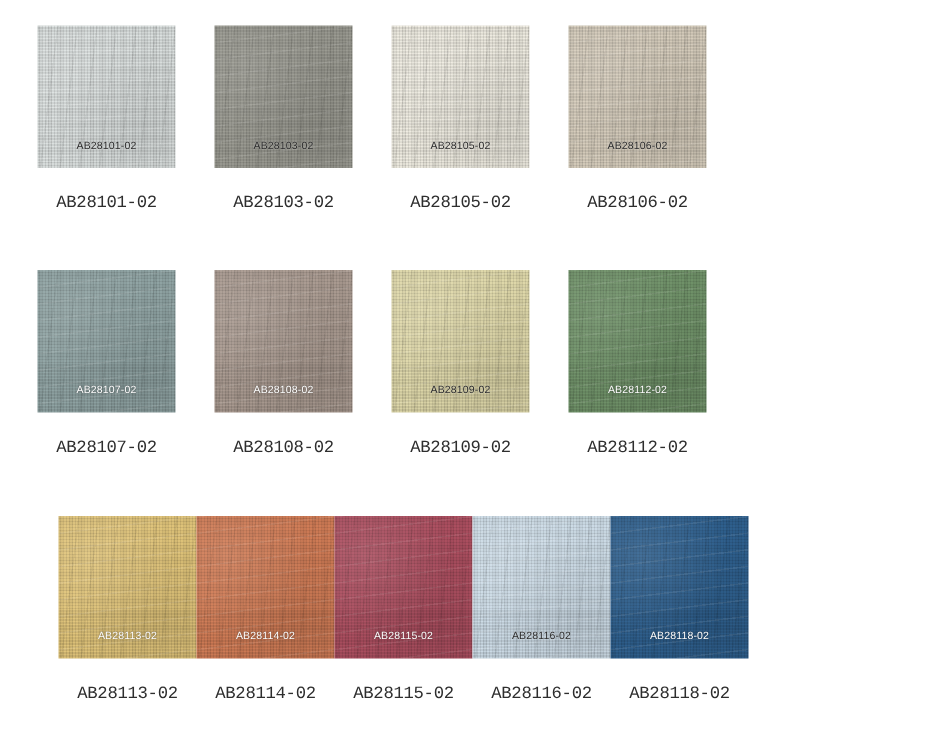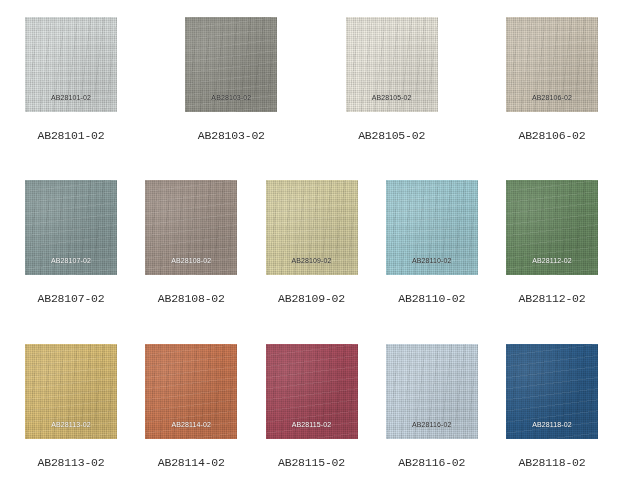--- a/index.html
+++ b/index.html
@@ -15,27 +15,27 @@
     overflow: hidden;
   }
   #catalog {
     position: relative;
     width: 628px;
     height: 486px;
   }
   .swatch-row {
     position: absolute;
     left: 25px;
-    width: 573px;
+    width: 446px;
     display: flex;
     justify-content: space-between;
   }
   #row-0 { top: 17px; }
   #row-1 { top: 180px; }
-  #row-2 { top: 344px; }
+  #row-2 { top: 344px; margin-left: 14px; }
 
   .cell {
     width: 92px;
   }
   .tile {
     position: relative;
     width: 92px;
     height: 95px;
     overflow: hidden;
     background-color: #cccccc;
@@ -173,28 +173,20 @@
       </div>
       <div class="cell">
         <div class="tile" style="background-color: rgb(222, 215, 169);">
           <div class="weave"></div>
           <div class="slub"></div>
           <div class="tile-label on-light">AB28109-02</div>
         </div>
         <div class="caption">AB28109-02</div>
       </div>
       <div class="cell">
-        <div class="tile" style="background-color: rgb(165, 210, 218);">
-          <div class="weave"></div>
-          <div class="slub"></div>
-          <div class="tile-label on-light">AB28110-02</div>
-        </div>
-        <div class="caption">AB28110-02</div>
-      </div>
-      <div class="cell">
         <div class="tile" style="background-color: rgb(111, 145, 104);">
           <div class="weave"></div>
           <div class="slub"></div>
           <div class="tile-label on-dark">AB28112-02</div>
         </div>
         <div class="caption">AB28112-02</div>
       </div>
     </div>
   <div class="swatch-row" id="row-2">
       <div class="cell">

